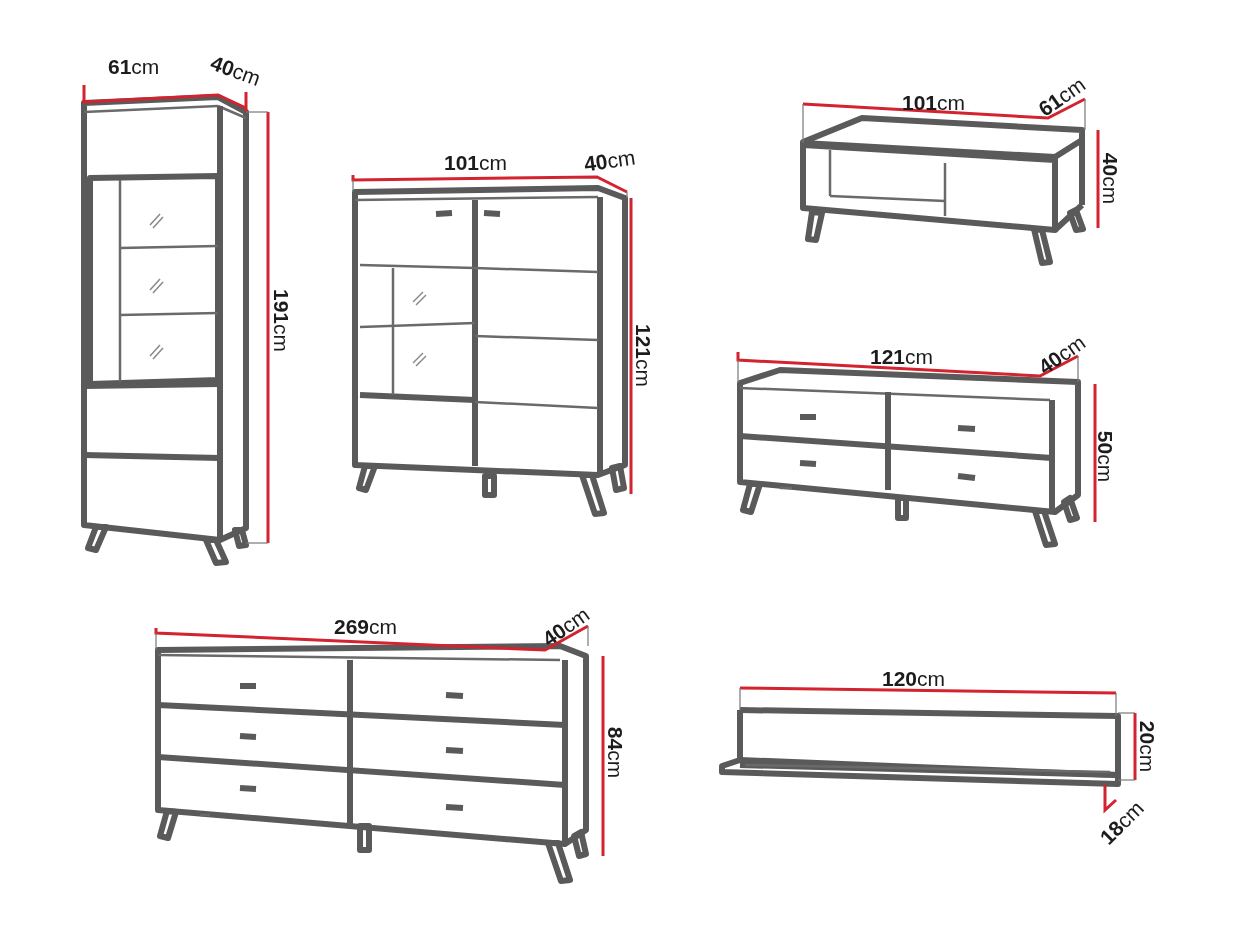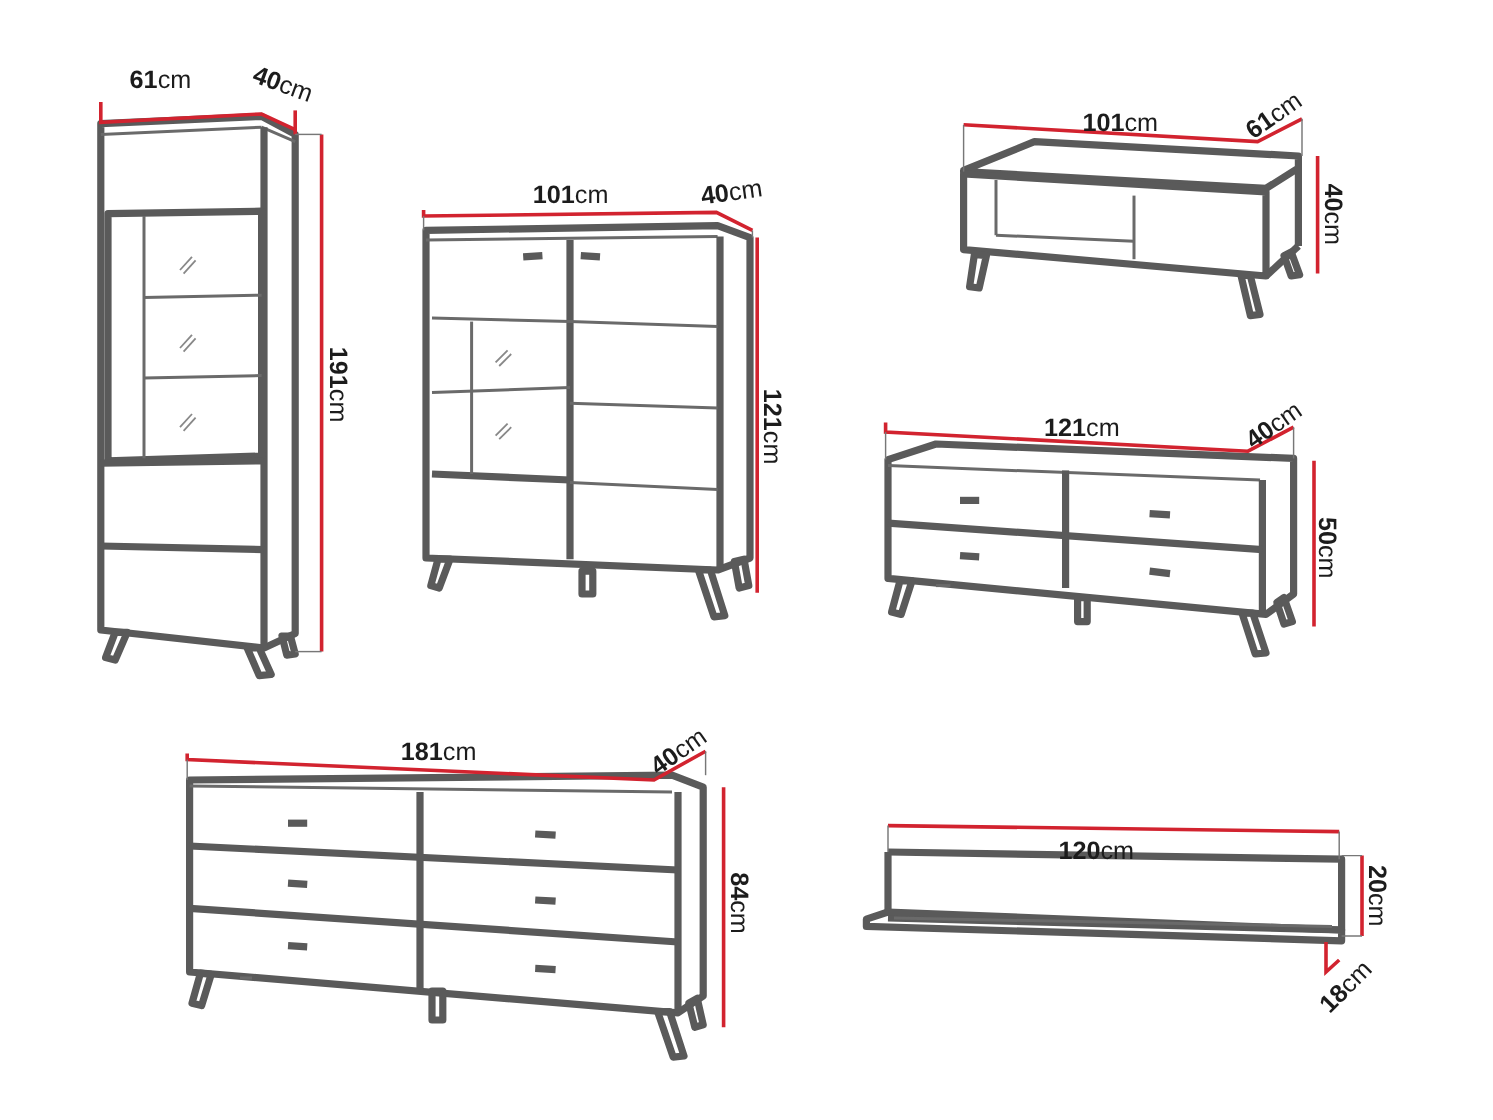--- a/index.html
+++ b/index.html
@@ -161,19 +161,19 @@
 <div class="lbl" style="left:612px;top:345px;transform:rotate(90deg);"><b>121</b><span>cm</span></div>
 
 <div class="lbl" style="left:902px;top:92px;"><b>101</b><span>cm</span></div>
 <div class="lbl" style="left:1036px;top:86px;transform:rotate(-35deg);"><b>61</b><span>cm</span></div>
 <div class="lbl" style="left:1085px;top:168px;transform:rotate(90deg);"><b>40</b><span>cm</span></div>
 
 <div class="lbl" style="left:870px;top:346px;"><b>121</b><span>cm</span></div>
 <div class="lbl" style="left:1036px;top:344px;transform:rotate(-35deg);"><b>40</b><span>cm</span></div>
 <div class="lbl" style="left:1080px;top:446px;transform:rotate(90deg);"><b>50</b><span>cm</span></div>
 
-<div class="lbl" style="left:334px;top:616px;"><b>181</b><span>cm</span></div>
+<div class="lbl" style="left:334px;top:616px;"><b>269</b><span>cm</span></div>
 <div class="lbl" style="left:540px;top:616px;transform:rotate(-35deg);"><b>40</b><span>cm</span></div>
 <div class="lbl" style="left:590px;top:742px;transform:rotate(90deg);"><b>84</b><span>cm</span></div>
 
-<div class="lbl" style="left:882px;top:668px;margin-top:31px;"><b>120</b><span>cm</span></div>
+<div class="lbl" style="left:882px;top:668px;"><b>120</b><span>cm</span></div>
 <div class="lbl" style="left:1122px;top:736px;transform:rotate(90deg);"><b>20</b><span>cm</span></div>
 <div class="lbl" style="left:1096px;top:812px;transform:rotate(-45deg);"><b>18</b><span>cm</span></div>
 
 </body></html>

